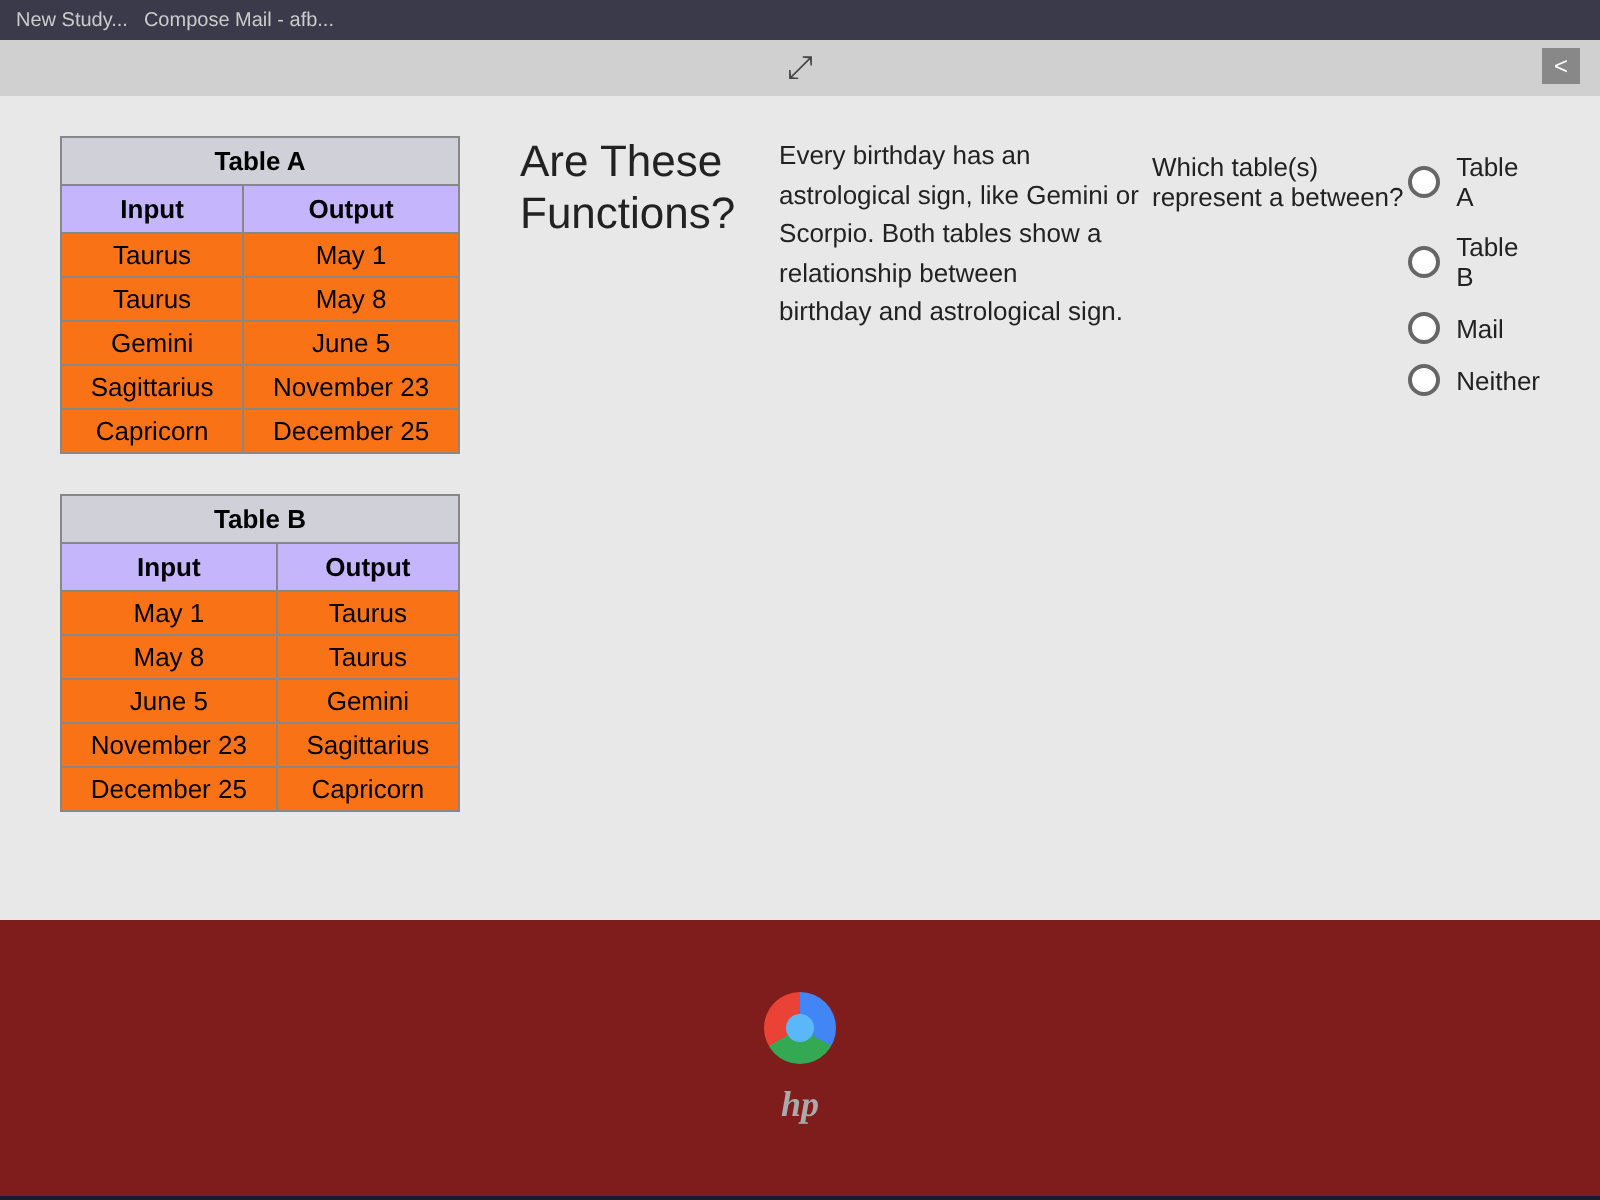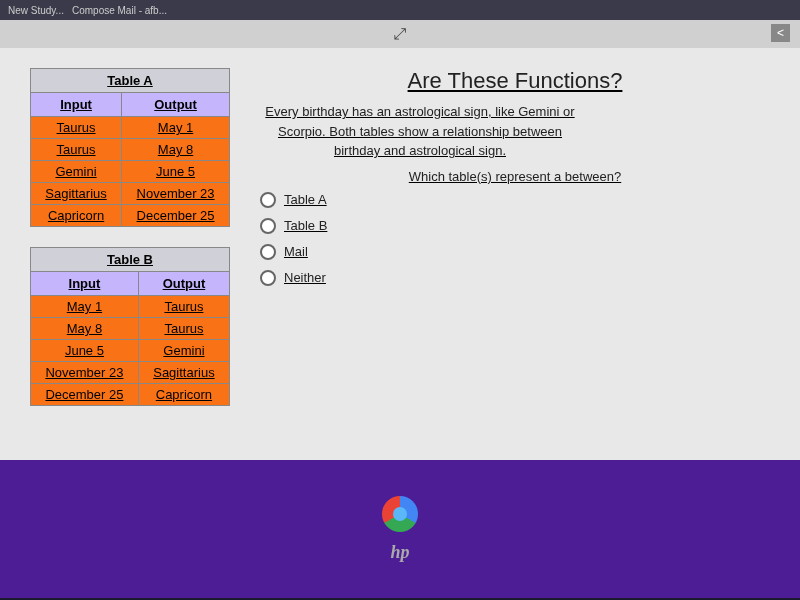--- a/index.html
+++ b/index.html
@@ -66,21 +66,20 @@
       font-size: 12px;
       cursor: pointer;
     }
 
     
     .content-area {
       display: flex;
       padding: 20px 30px;
       gap: 30px;
       flex: 1;
-      text-decoration: underline;
     }
 
     
     .tables-section {
       display: flex;
       flex-direction: column;
       gap: 20px;
       min-width: 200px;
     }
 
@@ -113,22 +112,21 @@
       border: 1px solid #888;
       padding: 3px 14px;
       text-align: center;
       background: #f97316;
     }
 
     
     .question-section {
       flex: 1;
       display: flex;
-      flex-direction: column;
-      text-align: center;
+      flex-direction: row;
     }
 
     .page-title {
       font-size: 22px;
       font-weight: normal;
       color: #222;
       margin-bottom: 8px;
     }
 
     .description-text {
@@ -169,21 +167,21 @@
 
     .radio-label {
       font-size: 13px;
       color: #222;
     }
 
     
     .laptop-bottom {
       width: 100%;
       height: 138px;
-      background: #4c1d95;
+      background: #7f1d1d;
       display: flex;
       flex-direction: column;
       align-items: center;
       justify-content: center;
       gap: 10px;
     }
 
     .chrome-icon {
       width: 36px;
       height: 36px;

